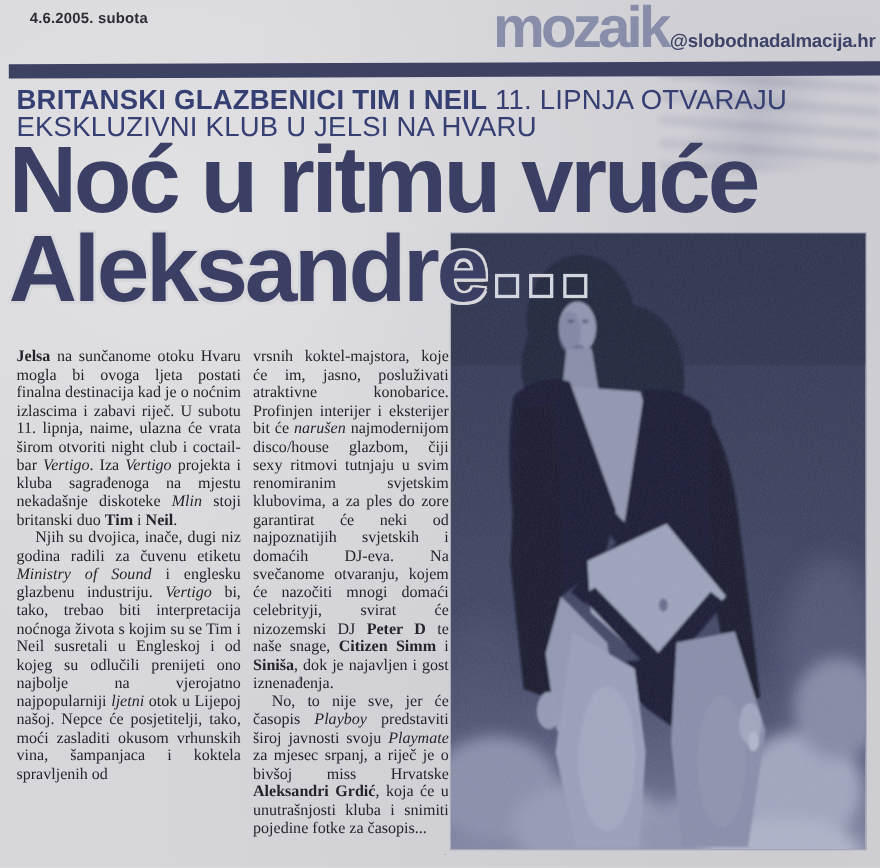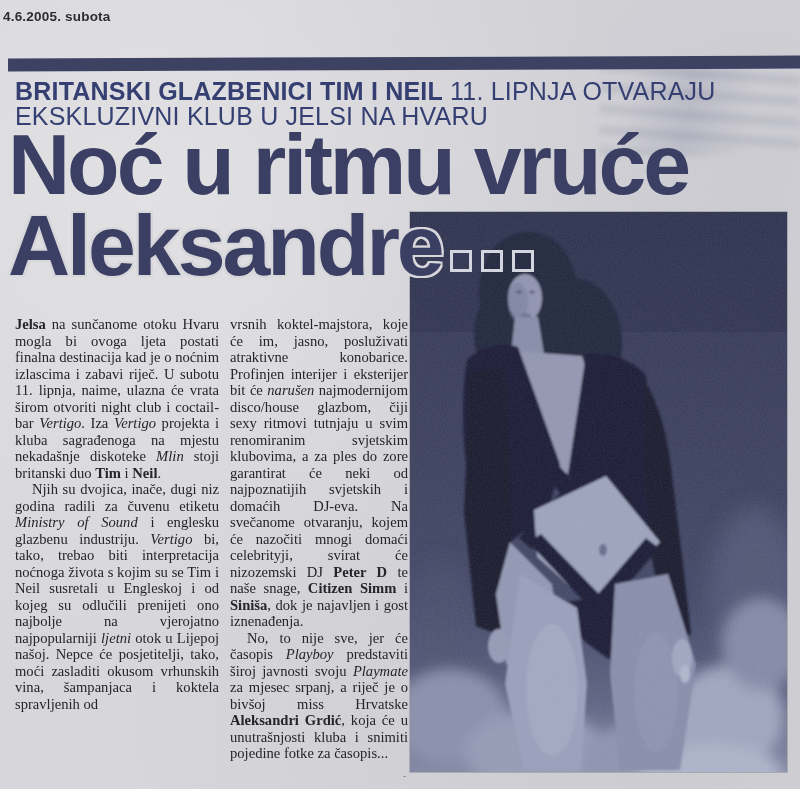--- a/index.html
+++ b/index.html
@@ -5,21 +5,21 @@
   html,body{margin:0;padding:0;}
   .page{
     position:relative;width:800px;height:789px;overflow:hidden;
     background:
       radial-gradient(ellipse at 18% 25%, rgba(255,255,255,.25) 0%, rgba(255,255,255,0) 55%),
       radial-gradient(ellipse at 85% 90%, rgba(120,120,130,.12) 0%, rgba(120,120,130,0) 60%),
       radial-gradient(ellipse at 95% 15%, rgba(110,115,140,.10) 0%, rgba(110,115,140,0) 50%),
       #d7d6da;
     font-family:"Liberation Sans", sans-serif;
   }
-  .date{position:absolute;left:3px;top:9px;font-size:13.5px;font-weight:bold;color:#2c2c34;letter-spacing:.2px;}
+  .date{position:absolute;left:27px;top:9px;font-size:13.5px;font-weight:bold;color:#2c2c34;letter-spacing:.2px;}
   .masthead{position:absolute;top:0px;right:4px;display:flex;align-items:baseline;z-index:2;}
   .brand{font-size:53px;font-weight:bold;color:#888da9;letter-spacing:-3.5px;line-height:52px;}
   .brand-suffix{font-size:17px;font-weight:bold;color:#3d4468;letter-spacing:-.2px;margin-left:2px;}
   .ghost-bleed{
     position:absolute;top:60px;right:0;width:200px;height:95px;z-index:0;
     background:
       repeating-linear-gradient(4deg, rgba(88,93,130,.14) 0 8px, rgba(88,93,130,0) 8px 21px),
       linear-gradient(100deg, transparent 15%, rgba(88,93,130,.15) 45%, transparent 75%);
     filter:blur(3px);
   }
@@ -49,20 +49,24 @@
 </style>
 </head>
 <body>
 
 <div class="page">
 
   <div class="ghost-bleed"></div>
 
   <div class="date">4.6.2005. subota</div>
 
+  <div class="masthead">
+    <span class="brand">mozaik</span>
+      <span class="brand-suffix">@slobodnadalmacija.hr</span>
+  </div>
 
   <div class="bar"></div>
 
   <div class="kicker">
     <div><span class="kb">BRITANSKI GLAZBENICI TIM I NEIL</span><span> 11. LIPNJA OTVARAJU</span></div>
     <div>EKSKLUZIVNI KLUB U JELSI NA HVARU</div>
   </div>
 
   <div class="headline">
     <div>Noć u ritmu vruće</div>

